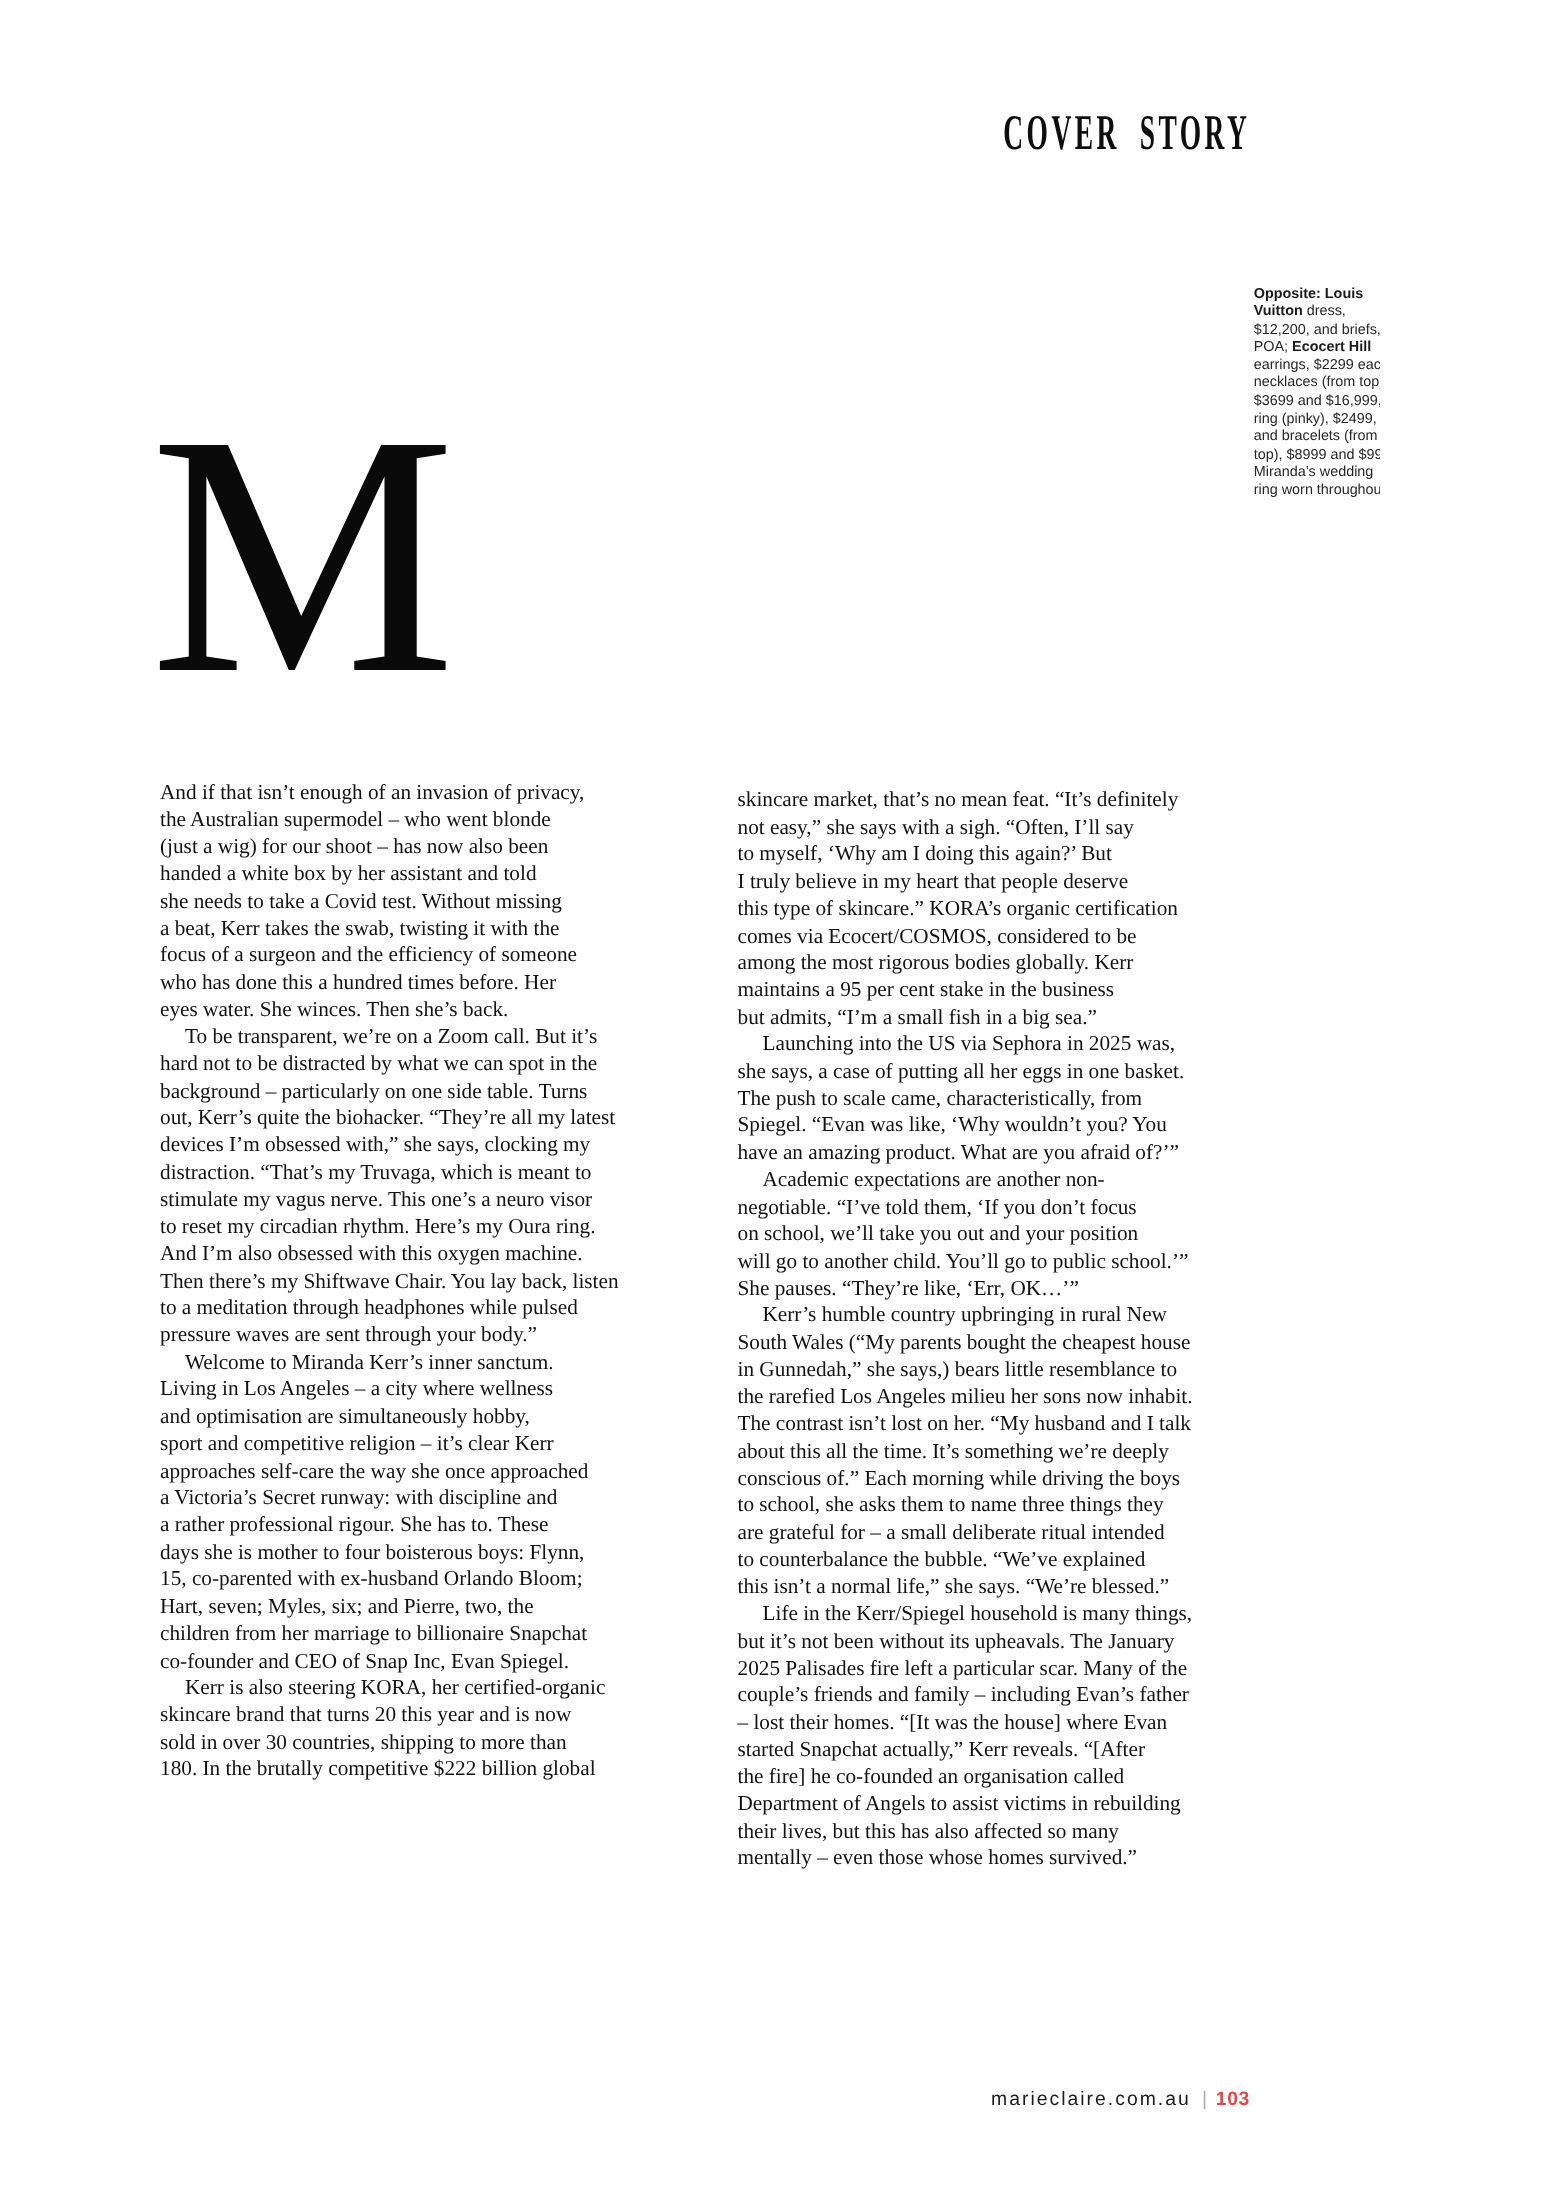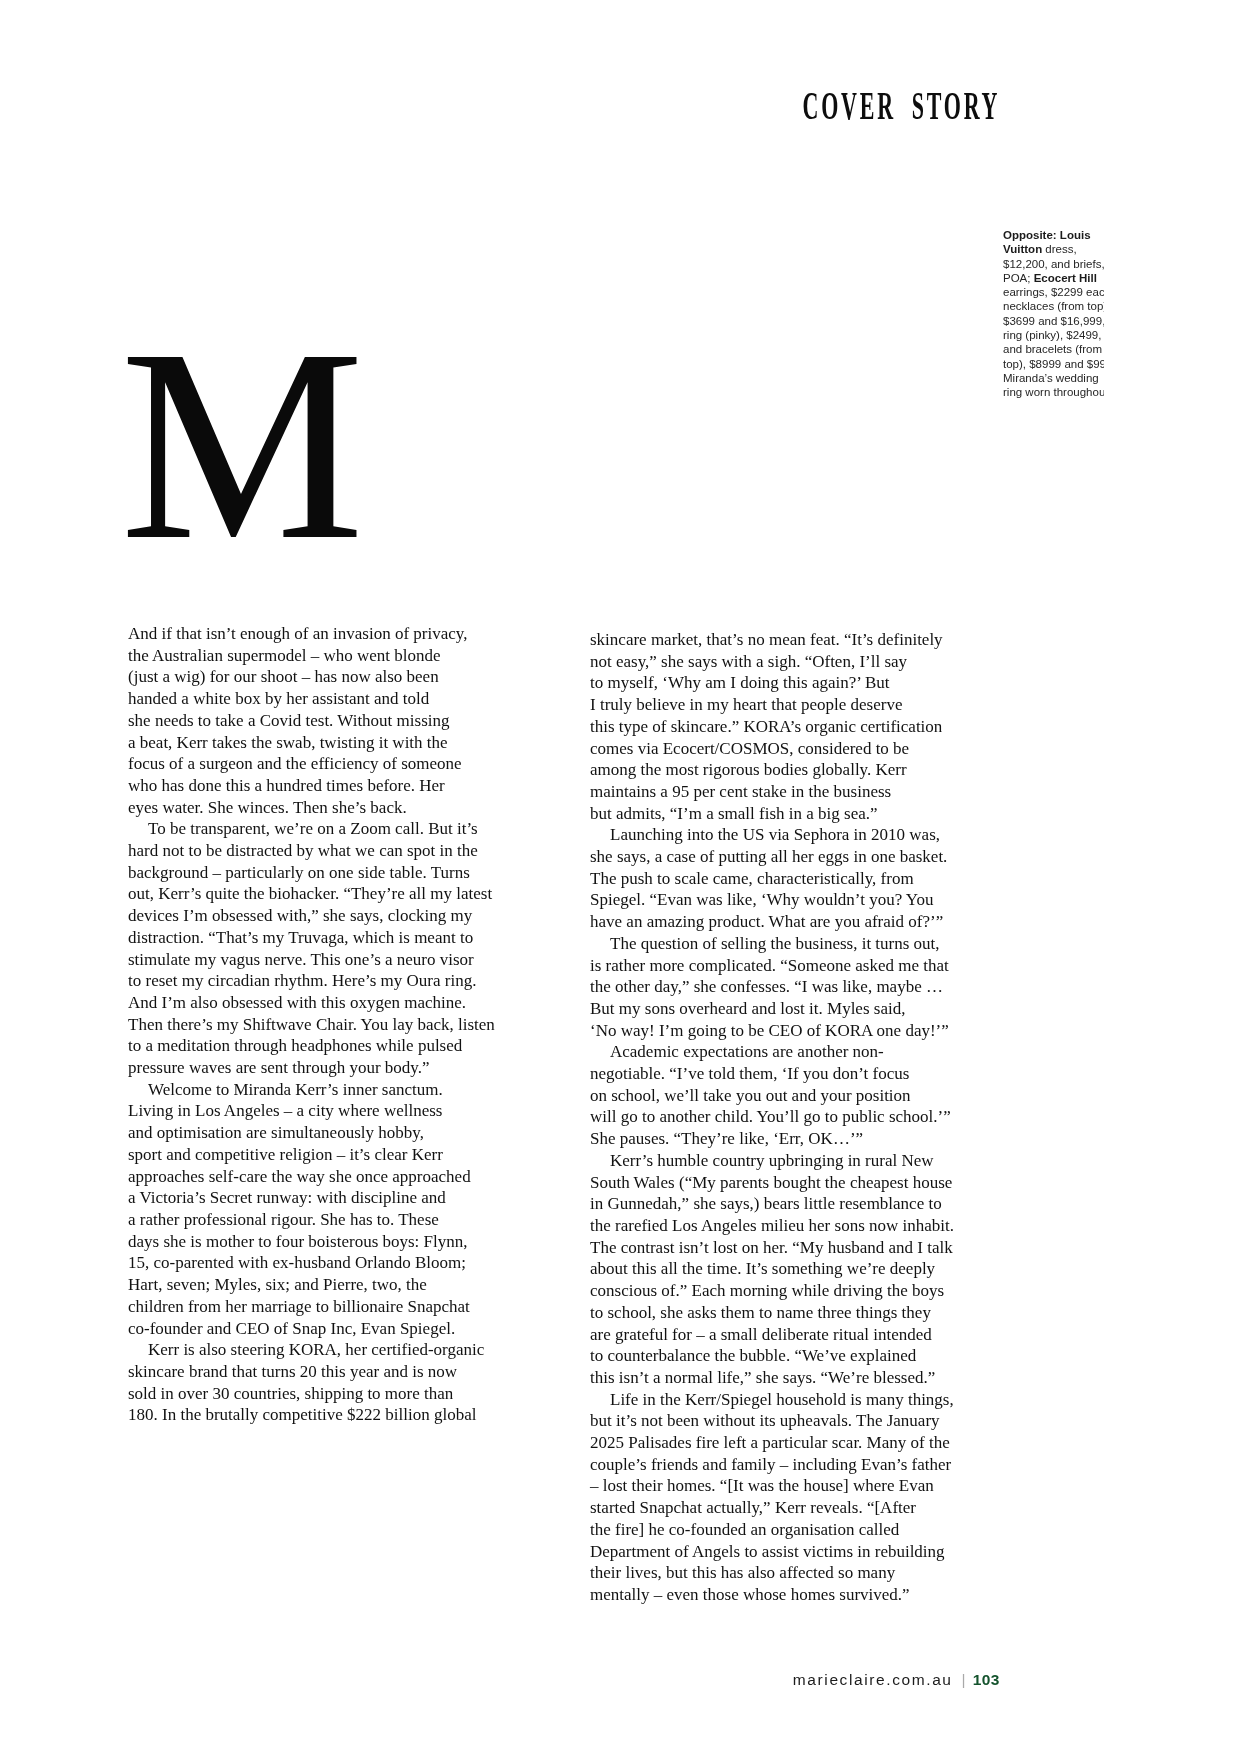--- a/index.html
+++ b/index.html
@@ -43,21 +43,21 @@
   .para { margin:0; white-space:pre-line; }
   .para.indent { text-indent:20px; }
   
   .footer {
     position:absolute; top:1671px; right:104px;
     font-family:"Liberation Sans", sans-serif; font-size:15.5px; color:#1c1c1c;
     white-space:nowrap;
   }
   .footer .site { letter-spacing:1.6px; font-weight:400; }
   .footer .div  { color:#a9a9a9; font-weight:300; padding:0 7px 0 9px; }
-  .footer .num  { font-weight:700; letter-spacing:0.5px; color:#14532d; }
+  .footer .num  { font-weight:700; letter-spacing:0.5px; color:#ef4444; }
 </style>
 </head>
 <body>
 
 <div class="page">
 
   <div class="kicker">COVER STORY</div>
 
   <aside class="credits"><span class="b">Opposite: Louis
 Vuitton</span><span> dress,
@@ -118,30 +118,25 @@
   <div class="col col-right">
       <p class="para">skincare market, that’s no mean feat. “It’s definitely
 not easy,” she says with a sigh. “Often, I’ll say
 to myself, ‘Why am I doing this again?’ But
 I truly believe in my heart that people deserve
 this type of skincare.” KORA’s organic certification
 comes via Ecocert/COSMOS, considered to be
 among the most rigorous bodies globally. Kerr
 maintains a 95 per cent stake in the business
 but admits, “I’m a small fish in a big sea.”</p>
-      <p class="para indent">Launching into the US via Sephora in 2010 was,
+      <p class="para indent">Launching into the US via Sephora in 2025 was,
 she says, a case of putting all her eggs in one basket.
 The push to scale came, characteristically, from
 Spiegel. “Evan was like, ‘Why wouldn’t you? You
 have an amazing product. What are you afraid of?’”</p>
-      <p class="para indent">The question of selling the business, it turns out,
-is rather more complicated. “Someone asked me that
-the other day,” she confesses. “I was like, maybe …
-But my sons overheard and lost it. Myles said,
-‘No way! I’m going to be CEO of KORA one day!’”</p>
       <p class="para indent">Academic expectations are another non-
 negotiable. “I’ve told them, ‘If you don’t focus
 on school, we’ll take you out and your position
 will go to another child. You’ll go to public school.’”
 She pauses. “They’re like, ‘Err, OK…’”</p>
       <p class="para indent">Kerr’s humble country upbringing in rural New
 South Wales (“My parents bought the cheapest house
 in Gunnedah,” she says,) bears little resemblance to
 the rarefied Los Angeles milieu her sons now inhabit.
 The contrast isn’t lost on her. “My husband and I talk

